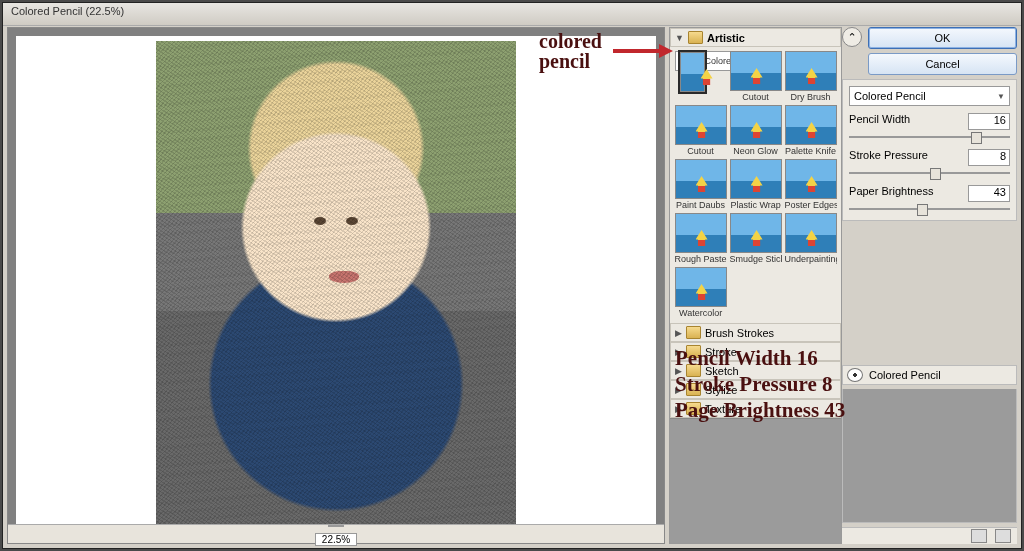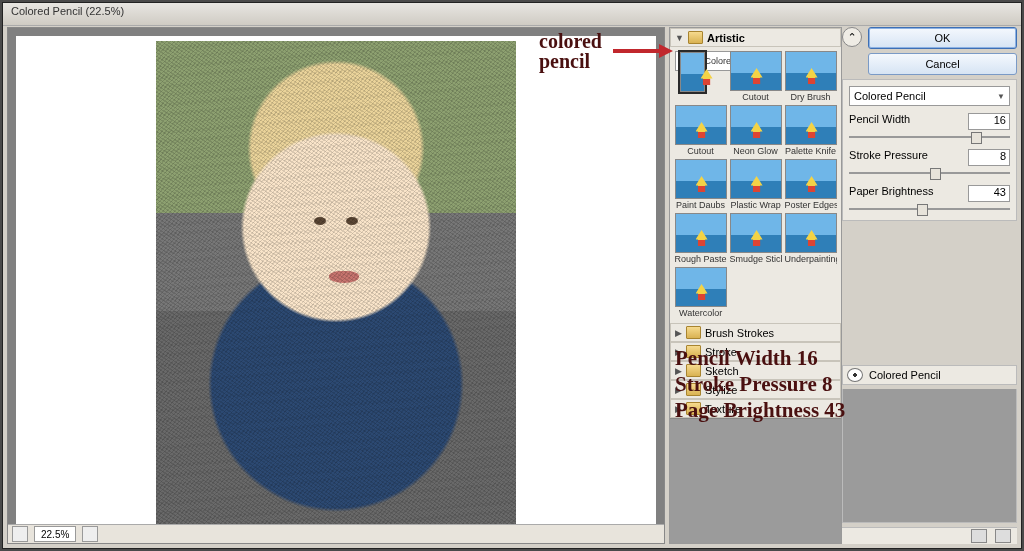--- a/index.html
+++ b/index.html
@@ -24,21 +24,21 @@
   }
   .eyes{position:absolute;top:36%;left:0;right:0;height:10px;}
   .eyes:before,.eyes:after{content:"";position:absolute;width:12px;height:8px;background:#5a4634;border-radius:50%;top:0;}
   .eyes:before{left:44%;} .eyes:after{right:44%;}
   .mouth{position:absolute;top:47%;left:48%;width:30px;height:12px;background:#c7746e;border-radius:40% 40% 50% 50%;}
   .texture{position:absolute;inset:0;background:
     repeating-linear-gradient(33deg, rgba(255,255,255,0) 0 2px, rgba(120,120,120,0.25) 2px 3px),
     repeating-linear-gradient(-48deg, rgba(255,255,255,0) 0 2px, rgba(90,90,90,0.18) 2px 3px);
     mix-blend-mode:multiply;}
 
-  .lowbar{position:absolute;left:0;right:0;bottom:0;height:18px;background:#e8e4dc;border-top:1px solid #aaa;display:flex;align-items:center;padding:0 4px;gap:6px;}
+  .lowbar{position:absolute;left:0;right:0;bottom:0;height:18px;background:#e8e4dc;border-top:1px solid #aaa;display:flex;align-items:center;padding:0 4px;gap:6px;flex-direction:column;}
   .zoombox{border:1px solid #999;background:#fff;padding:0 6px;height:14px;display:flex;align-items:center;font-size:10px;}
   .ic{width:14px;height:14px;border:1px solid #999;background:#eee;}
 
   
   .gallery{width:172px;margin:4px 0;background:#ece9e2;border:1px solid #999;display:flex;flex-direction:column;}
   .catHdr{background:#ece9e2;border:1px solid #c8c4ba;padding:2px 4px;display:flex;align-items:center;gap:4px;cursor:pointer;}
   .catHdr .tri{font-size:9px;color:#555;}
   .foldericon{width:13px;height:11px;background:linear-gradient(#f6da8e,#d9b252);border:1px solid #a8842f;border-radius:1px;}
   .thumbs{flex:0 0 auto;display:grid;grid-template-columns:repeat(3,52px);gap:2px 3px;padding:4px;justify-content:center;}
   .th{width:52px;text-align:center;cursor:pointer;}

